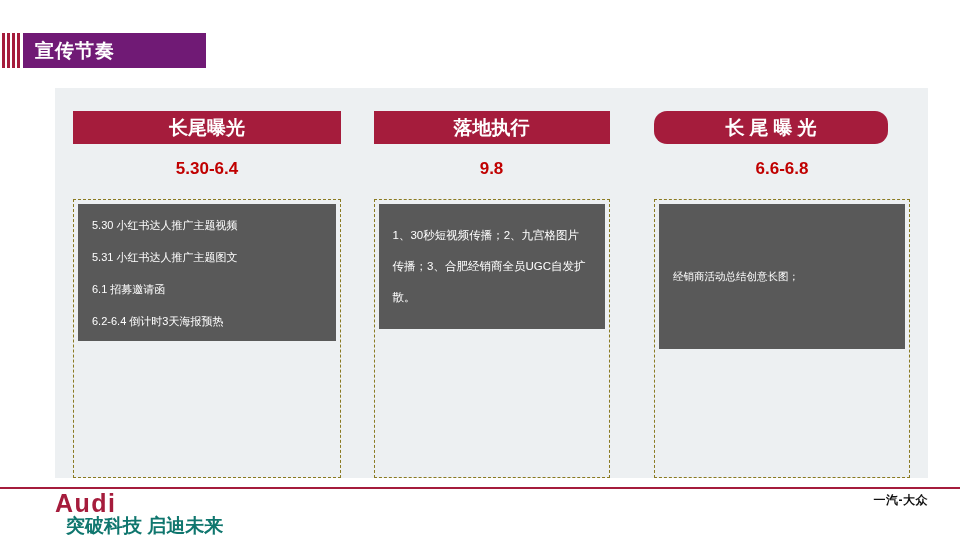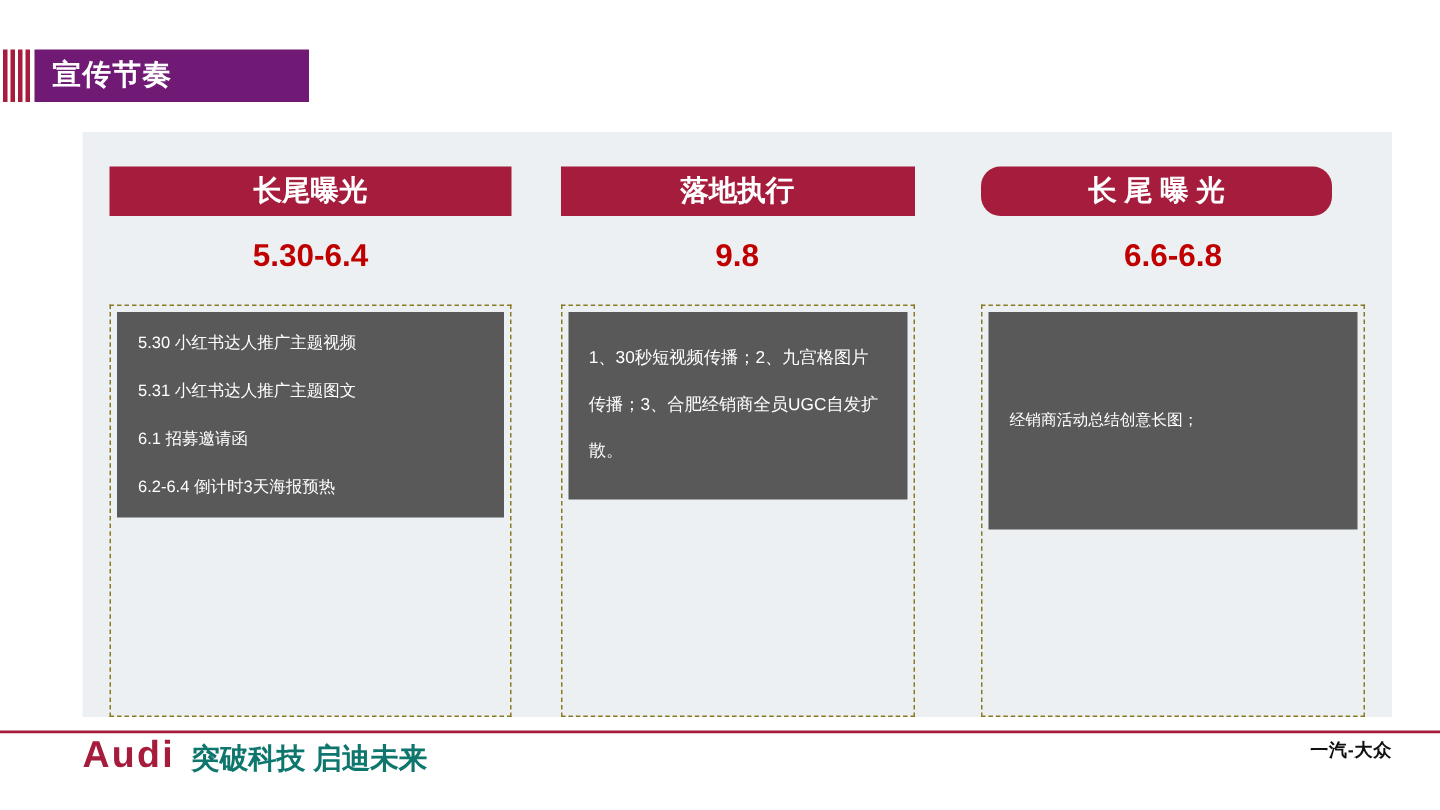--- a/index.html
+++ b/index.html
@@ -92,21 +92,21 @@
     text-align: center;
     height: 33px;
     line-height: 33px;
     margin-top: 23px;
   }
   .col:nth-child(2) .col-title { width: 236px; margin-left: 16px; margin-right: 16px; }
   .col:nth-child(3) .col-title { letter-spacing: 5px; text-indent: 5px; width: 234px; margin-left: 12px; border-radius: 13px; }
 
   .col-date {
     color: #C00000;
-    font-size: 21px;
+    font-size: 17px;
     font-weight: bold;
     text-align: center;
     margin-top: 16px;
     line-height: 1;
   }
   .col:nth-child(2) .col-date { margin-left: 16px; margin-right: 16px; }
   .col:nth-child(3) .col-date { margin-left: 12px; }
 
   .dashed-box {
     border: 1px dashed #8a7a22;
@@ -170,21 +170,22 @@
     top: 489px;
     width: 960px;
     height: 51px;
     background: #ffffff;
   }
   .audi-lockup {
     position: absolute;
     left: 55px;
     top: 491px;
     display: flex;
-    align-items: flex-end;
+    align-items: flex-start;
+    flex-direction: column;
   }
   .audi-word {
     color: #A51C3C;
     font-size: 25px;
     font-weight: bold;
     letter-spacing: 1.5px;
     line-height: 1;
   }
   .audi-tagline {
     color: #0f766e;

